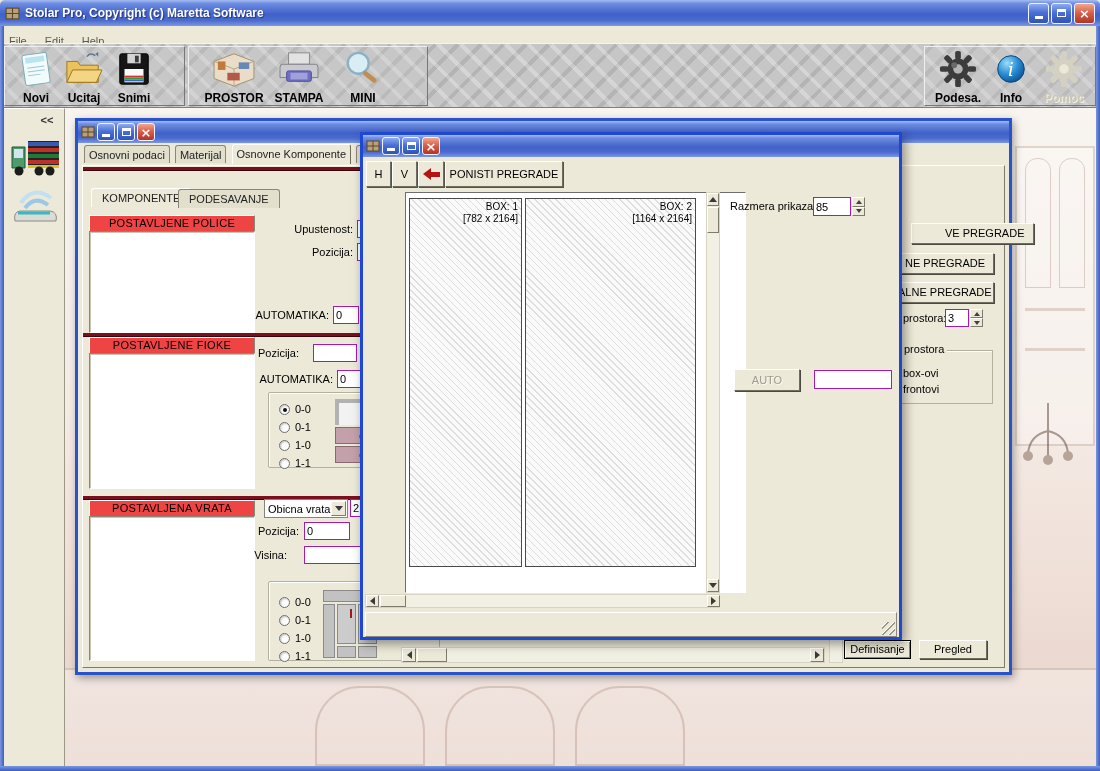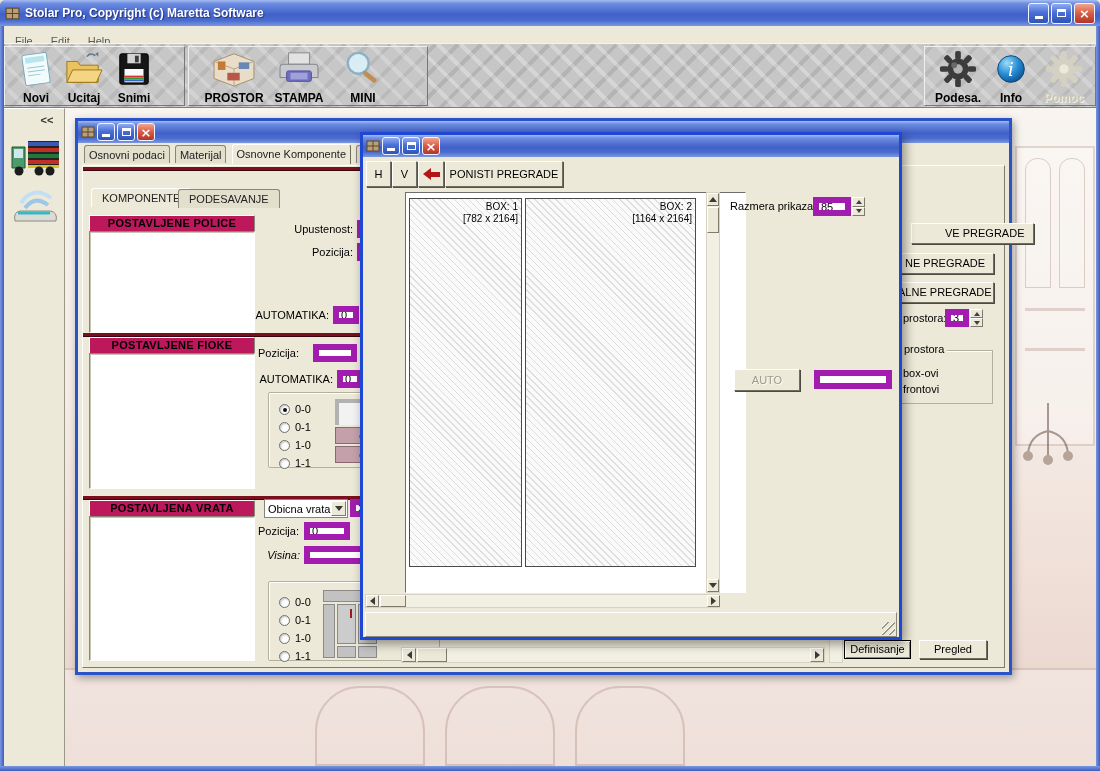--- a/index.html
+++ b/index.html
@@ -15,21 +15,21 @@
   .wc { display:flex; }
   .wcb { width:21px; height:21px; border:1px solid #f0f4ff; border-radius:3px; margin-left:2px; display:flex; align-items:center; justify-content:center;
          background:linear-gradient(180deg,#8fabf0,#4a70d8 45%,#2f54b4); }
   .wcb.close { background:linear-gradient(180deg,#f0a68e,#da614c 45%,#b23524); }
   .wcb-s { width:18px; height:18px; }
   .g-min { width:8px; height:3px; background:#fff; margin-top:9px; }
   .g-max { width:9px; height:8px; border:1px solid #fff; border-top:3px solid #fff; }
   .g-x { color:#fff; font-weight:bold; font-size:13px; line-height:1; font-family:"DejaVu Sans",sans-serif; }
 
   
-  #menubar { left:0; top:26px; width:1100px; height:30px; background:#ece9d8; display:flex; align-items:center; padding-left:6px; }
+  #menubar { left:0; top:26px; width:1100px; height:30px; background:#ece9d8; display:flex; align-items:center; }
   .menu-item { padding:1px 9px; color:#5c5a50; }
   #toolbar { left:0; top:43px; width:1100px; height:65px; background-color:#c6c6c6;
     background-image:repeating-linear-gradient(45deg, rgba(255,255,255,.28) 0 4px, rgba(0,0,0,0) 4px 16px),
                      repeating-linear-gradient(-45deg, rgba(70,70,70,.14) 0 4px, rgba(0,0,0,0) 4px 16px);
     border-top:1px solid #f4f4f4; border-bottom:1px solid #7e7e7e; }
   .tgroup { position:absolute; top:2px; height:60px; border:1px solid; border-color:#efefef #777 #777 #efefef; background:rgba(205,205,205,.25); }
   .titem { position:absolute; top:3px; height:54px; text-align:center; }
   .ticon { display:block; margin:0 auto; }
   .tlabel { font-weight:bold; font-size:12px; margin-top:1px; white-space:nowrap; }
   .tlabel.dis { color:#c9c6b6; text-shadow:1px 1px 0 #f4f2e8; }
@@ -51,25 +51,25 @@
   .wtitle .t-text { font-size:12px; }
 
   
   .tabstrip { left:0; top:22px; width:931px; height:22px; background:#ece9d8; padding:2px 0 0 6px; white-space:nowrap; }
   .tab { display:inline-block; padding:3px 4px 2px; margin-right:2px; background:#e2dfcd; border:1px solid #8a8778; border-bottom:none; border-radius:3px 3px 0 0; color:#222; }
   .tab.active { background:#ece9d8; border-color:#fff #706d5e #ece9d8 #fff; position:relative; top:-1px; padding-bottom:4px; }
 
   .cframe { left:4px; top:44px; width:923px; height:503px; background:#ece9d8; border:1px solid; border-color:#fff #7e7b6c #7e7b6c #fff; }
 
   .redline { position:absolute; height:4px; background:#7a0f1e; border-bottom:1px solid #3a060d; }
-  .shead { position:absolute; height:24px; background:#be185d; border:1px solid; border-color:#fff #8a8778 #8a8778 #fff; font-weight:bold; font-size:11px; text-align:center; line-height:14px; letter-spacing:.3px; }
+  .shead { position:absolute; height:24px; background:#ef4444; border:1px solid; border-color:#fff #8a8778 #8a8778 #fff; font-weight:normal; font-size:11px; text-align:center; line-height:14px; letter-spacing:.3px; }
   .lbox { position:absolute; background:#fff; border:1px solid; border-color:#8a8778 #fff #fff #8a8778; box-shadow:inset 1px 1px 0 #c8c5b5; }
   .lbl { position:absolute; font-size:11px; white-space:nowrap; }
   .lblr { text-align:right; }
-  .fld { position:absolute; height:18px; border:6px solid #a21caf; background:#fff; font:11px "Liberation Sans",sans-serif; padding:0 2px; }
+  .fld { position:absolute; height:18px; border:1px solid #a21caf; background:#fff; font:11px "Liberation Sans",sans-serif; padding:0 2px; }
   .spin { position:absolute; width:13px; display:flex; flex-direction:column; }
   .spin span { flex:1; background:#ece9d8; border:1px solid; border-color:#fff #7e7b6c #7e7b6c #fff; display:flex; align-items:center; justify-content:center; }
   .t3u { width:0;height:0;border:3px solid transparent;border-bottom:4px solid #404040;border-top:0; }
   .t3d { width:0;height:0;border:3px solid transparent;border-top:4px solid #404040;border-bottom:0; }
 
   .rad { position:absolute; display:flex; align-items:center; gap:5px; font-size:11px; }
   .rc { width:11px; height:11px; border-radius:50%; background:#fff; border:1px solid #6f6f6f; box-shadow:inset 1px 1px 2px #c4c4c4; position:relative; }
   .rc.sel::after { content:""; position:absolute; left:3px; top:3px; width:4px; height:4px; border-radius:50%; background:#101010; }
   .radframe { position:absolute; border:1px solid #b3b09d; border-radius:2px; box-shadow:inset 1px 1px 0 #fff; }
 
@@ -412,21 +412,21 @@
       <div class="lbox" style="left:6px;top:350px;width:166px;height:145px;"></div>
       <div class="combo" style="left:181px;top:333px;width:84px;">
         <span class="cv">Obicna vrata</span>
         <span class="ca">
             <span class="td"></span>
           </span>
       </div>
       <input class="fld" style="left: 267px; top: 333px; width: 22px;" value="2">
       <div class="lbl lblr" style="left:96px;top:359px;width:120px;">Pozicija:</div>
       <input class="fld" style="left: 221px; top: 356px; width: 46px;" value="0">
-      <div class="lbl lblr" style="left:97px;top:383px;width:120px;font-style:italic;">Visina:</div>
+      <div class="lbl lblr" style="left:84px;top:383px;width:120px;">Visina:</div>
       <input class="fld" style="left: 221px; top: 380px; width: 62px;" value="">
       <div class="radframe" style="left:185px;top:415px;width:172px;height:80px;"></div>
       <span class="rad" style="left:196px;top:430px;">
           <span class="rc"></span>
           <span>0-0</span>
         </span>
       <span class="rad" style="left:196px;top:448px;">
           <span class="rc"></span>
           <span>0-1</span>
         </span>

